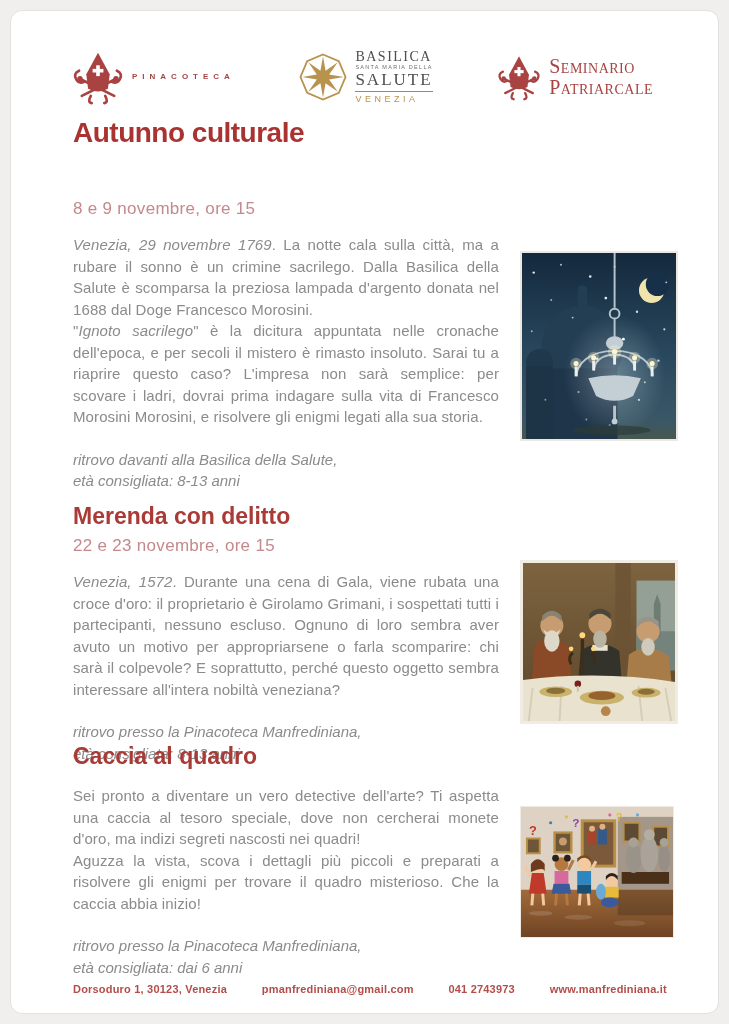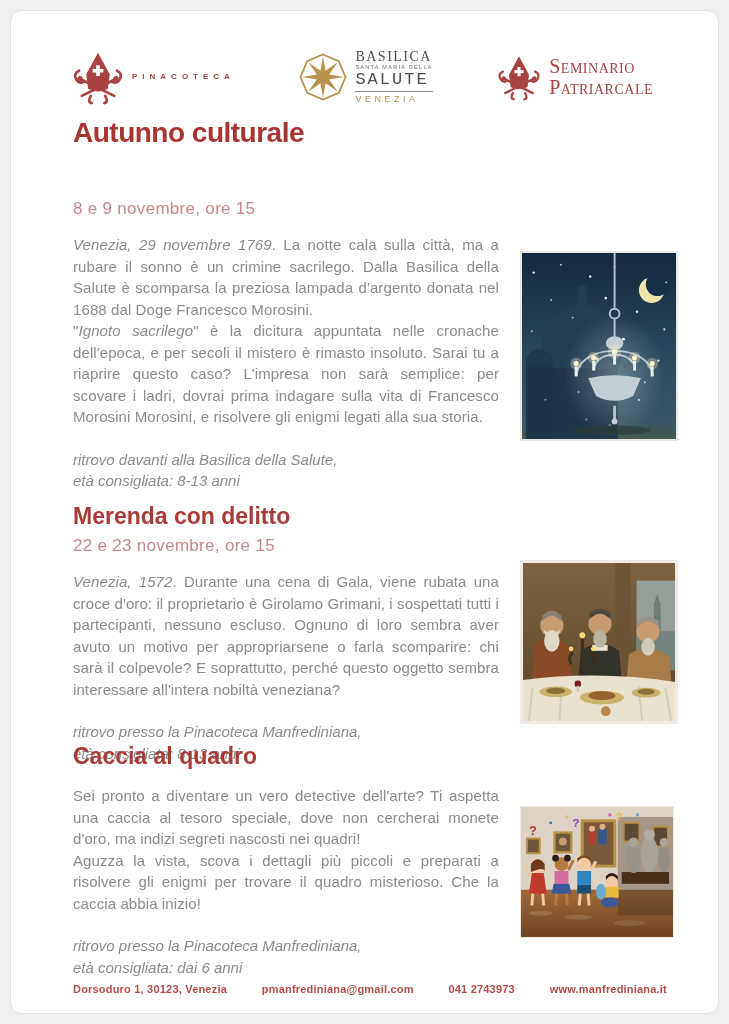--- a/index.html
+++ b/index.html
@@ -24,21 +24,21 @@
     font-size:8px;letter-spacing:5px;color:#a84342;font-weight:bold;
     font-family:"Liberation Sans",sans-serif;margin-bottom:2px;
   }
   .manfred-text .big{
     font-family:"Liberation Serif",serif;font-size:23px;color:#a84342;
     letter-spacing:1px;font-weight:600;line-height:1;
   }
   .basilica-text{text-align:left;line-height:1;}
   .basilica-text .l1{font-family:"Liberation Serif",serif;font-size:14px;color:#4f4f4f;letter-spacing:1.5px;}
   .basilica-text .l2{font-size:5.5px;color:#6e6e6e;letter-spacing:1.3px;margin-top:1px;}
-  .basilica-text .l3{font-family:Liberation Mono, monospace;font-size:17px;color:#4f4f4f;letter-spacing:2px;margin-top:1px;}
+  .basilica-text .l3{font-family:Liberation Serif, serif;font-size:17px;color:#4f4f4f;letter-spacing:2px;margin-top:1px;}
   .basilica-text .rule{height:1px;background:#8a8a8a;margin:3px 0 3px 0;}
   .basilica-text .l4{font-size:9px;color:#b8934e;letter-spacing:3.5px;}
   .seminario-text{
     font-family:"Liberation Serif",serif;font-size:20px;color:#a84342;
     font-variant:small-caps;line-height:1.05;letter-spacing:0.5px;
   }
   
   .page-title{
     position:absolute;left:62px;top:106px;
     font-size:28px;font-weight:bold;color:#a93330;letter-spacing:-0.5px;

